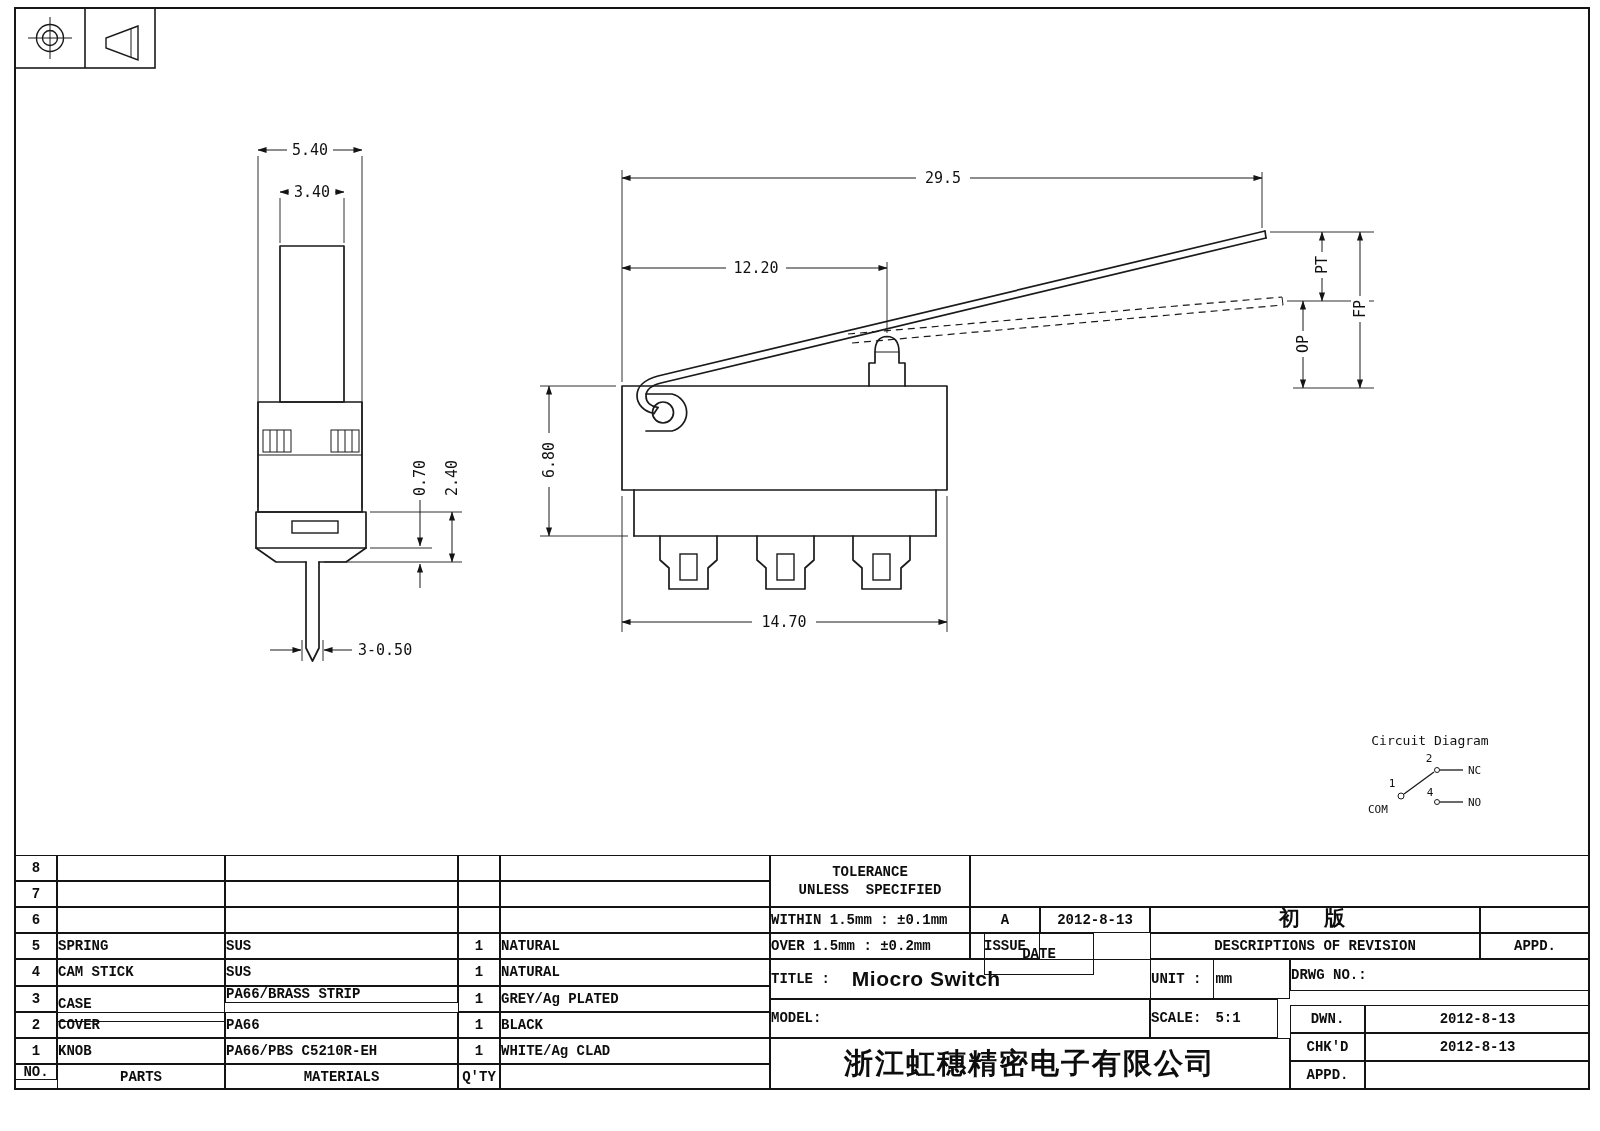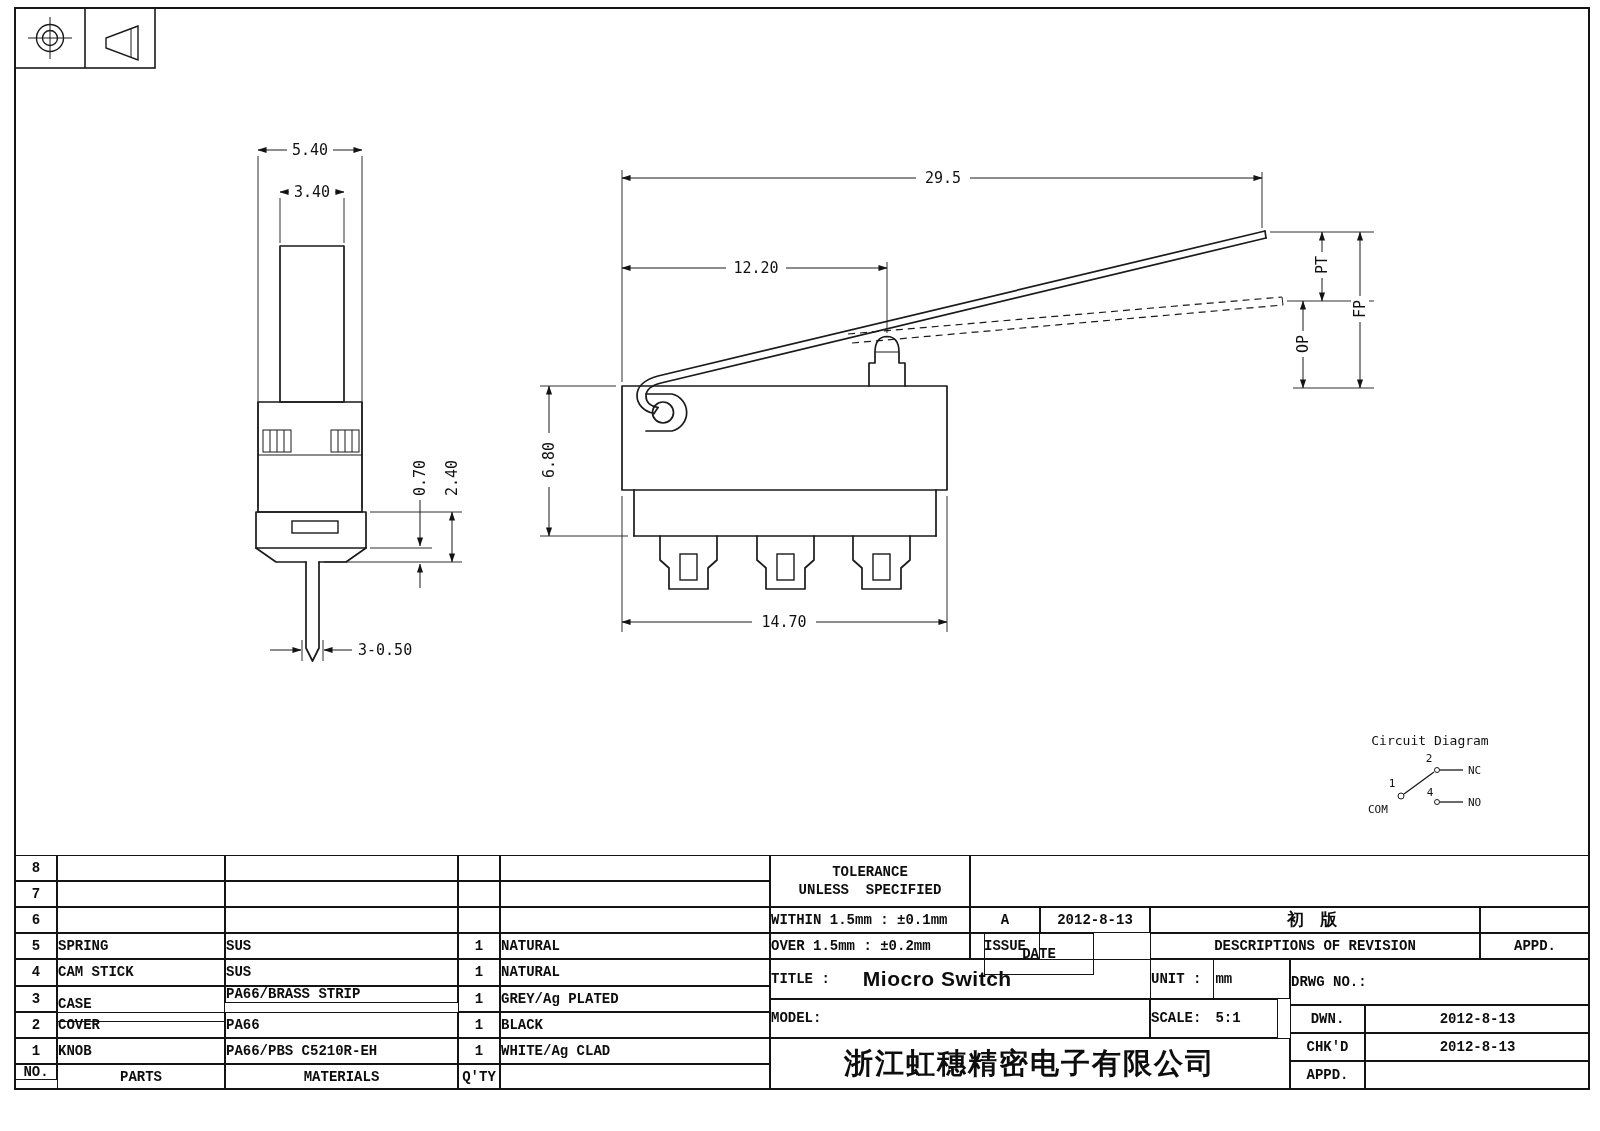--- a/index.html
+++ b/index.html
@@ -20,25 +20,25 @@
   text.cdt{font:13px "DejaVu Sans Mono",monospace;fill:#111;text-anchor:middle}
   .wbg{fill:#ffffff}
 
   
   .cell{position:absolute;border:1px solid #141414;display:flex;align-items:center;
         font:700 14px "Liberation Mono",monospace;color:#0d0d0d;line-height:1.15;
         white-space:pre;overflow:hidden}
   .cc{justify-content:center;text-align:center}
   .cl{}
   .tol{flex-direction:column;justify-content:center;gap:2px;text-align:center}
-  .big-title{font:700 21px "Liberation Sans",sans-serif;letter-spacing:.5px;margin-left:33px}
+  .big-title{font:700 21px "Liberation Sans",sans-serif;letter-spacing:.5px;margin-left:22px}
   .gap{margin-left:14px}
   .company{font-family:"DejaVu Sans","Liberation Sans",sans-serif;font-size:29px;font-weight:700;
         justify-content:center;letter-spacing:2px}
-  .rev{font-family:Liberation Serif, serif;font-size:17px;font-weight:700;
+  .rev{font-family:Liberation Mono, monospace;font-size:21px;font-weight:700;
         justify-content:center;letter-spacing:6px}
 </style>
 </head>
 <body>
 
 <div class="page">
   <div class="outer-border"></div>
 
   <svg class="drawing" width="1600" height="855" viewBox="0 0 1600 855">
     <defs>
@@ -271,21 +271,21 @@
   <div class="cell cc" style="left:1480px;top:933px;width:110px;height:26px">APPD.</div>
 
   <div class="cell cl" style="left:770px;top:959px;width:444px;height:40px">
     <span>TITLE :</span>
     <span class="big-title">Miocro Switch</span>
   </div>
   <div class="cell cl" style="left:1150px;top:959px;width:140px;height:40px">
     <span>UNIT :</span>
     <span class="gap">mm</span>
   </div>
-  <div class="cell cl" style="left:1290px;top:959px;width:300px;height:46px">DRWG NO.:</div>
+  <div class="cell cl" style="left:1290px;top:959px;width:300px;height:32px">DRWG NO.:</div>
 
   <div class="cell cl" style="left:770px;top:999px;width:380px;height:39px">MODEL:</div>
   <div class="cell cl" style="left:1150px;top:999px;width:128px;height:39px">
     <span>SCALE:</span>
     <span class="gap">5:1</span>
   </div>
 
   <div class="cell cc" style="left:1290px;top:1005px;width:75px;height:28px">DWN.</div>
   <div class="cell cc" style="left:1365px;top:1005px;width:225px;height:28px">2012-8-13</div>
   <div class="cell cc" style="left:1290px;top:1033px;width:75px;height:28px">CHK'D</div>

